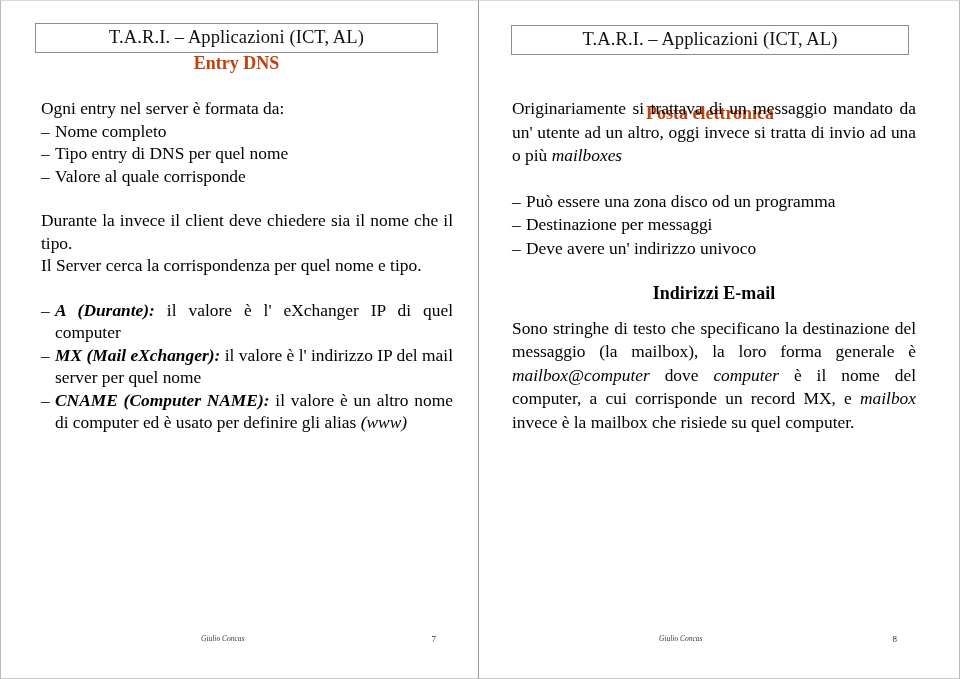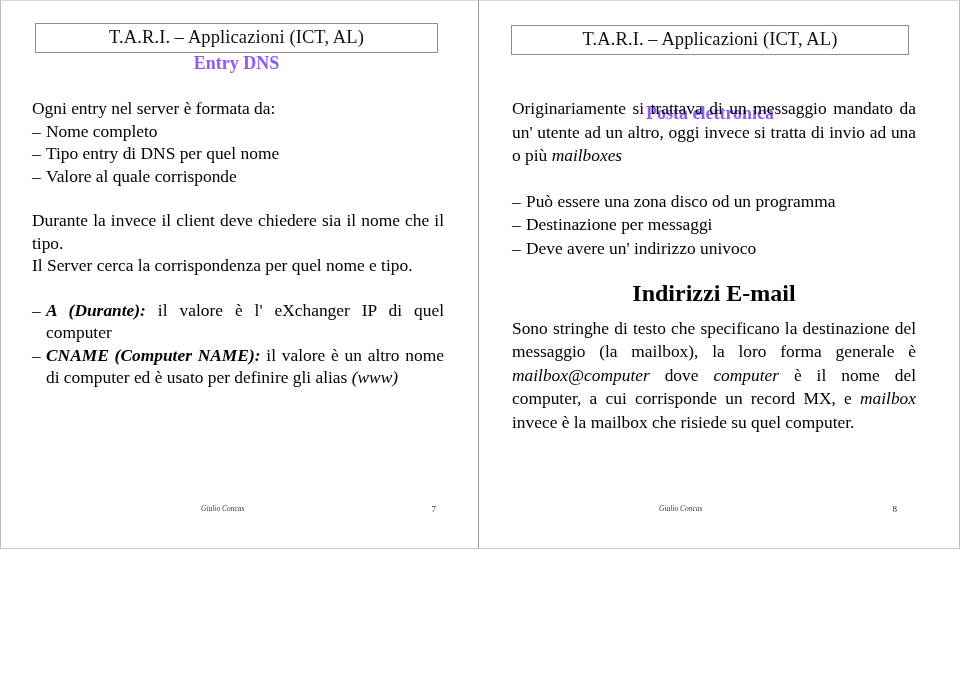--- a/index.html
+++ b/index.html
@@ -20,21 +20,21 @@
   .spread {
     position: relative;
     width: 960px;
     height: 679px;
     display: flex;
   }
 
   .slide {
     position: relative;
     box-sizing: border-box;
-    height: 549px;
+    height: 679px;
   }
 
   .slide-left {
     width: 479px;
     border-left: 1px solid #b9b9b9;
     border-top: 1px solid #d8d8d8;
     border-bottom: 1px solid #c9c9c9;
     border-right: 1px solid #9a9a9a;
   }
 
@@ -72,38 +72,38 @@
     left: 32px;
     top: 24px;
     width: 398px;
   }
 
   .subtitle {
     position: absolute;
     text-align: center;
     font-weight: bold;
     font-size: 18px;
-    color: #8b5cf6;
+    color: #c2410c;
   }
   .slide-left .subtitle {
     left: 34px;
     top: 52px;
     width: 403px;
   }
   .slide-right .subtitle {
     left: 32px;
     top: 54px;
     width: 398px;
     margin-top: 48px;
   }
 
   
   .body-left {
     position: absolute;
-    left: 31px;
+    left: 40px;
     top: 96px;
     width: 412px;
     font-size: 17.4px;
     line-height: 22.5px;
   }
   .body-right {
     position: absolute;
     left: 512px;
     top: 96px;
     width: 404px;
@@ -148,21 +148,21 @@
     display: inline-block;
     width: 14px;
     margin-left: -14px;
   }
   .it { font-style: italic; }
   .bi { font-style: italic; font-weight: bold; }
 
   .center-head {
     text-align: center;
     font-weight: bold;
-    font-size: 24px;
+    font-size: 18px;
     margin: 0;
   }
 
   
   .footer {
     position: absolute;
     bottom: 34px;
     font-size: 7.5px;
     font-style: italic;
     color: #3a3a3a;
@@ -207,20 +207,21 @@
 
         <p class="just">Durante la invece il client deve chiedere sia il nome che il tipo.</p>
 
         <p class="just">Il Server cerca la corrispondenza per quel nome e tipo.</p>
 
         <div class="gap"></div>
 
 
         <p class="hang"><span class="dash">–</span><span class="bi">A (Durante):</span> <span>il valore è l' eXchanger IP di quel computer</span></p>
 
+        <p class="hang"><span class="dash">–</span><span class="bi">MX (Mail eXchanger):</span> <span>il valore è l'  indirizzo IP del mail server per quel nome</span></p>
 
         <p class="hang"><span class="dash">–</span><span class="bi">CNAME (Computer NAME):</span> <span>il valore è un altro nome di computer ed è usato per definire gli alias </span><span class="it">(www)</span></p>
 
       </div>
 
       <div class="footer">
         <span>Giulio Concas</span>
         <span class="pageno">7</span>
       </div>
 

